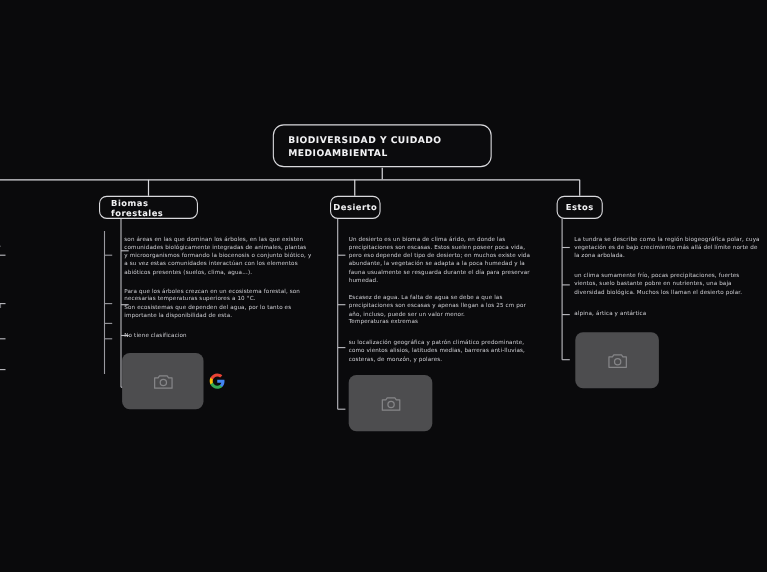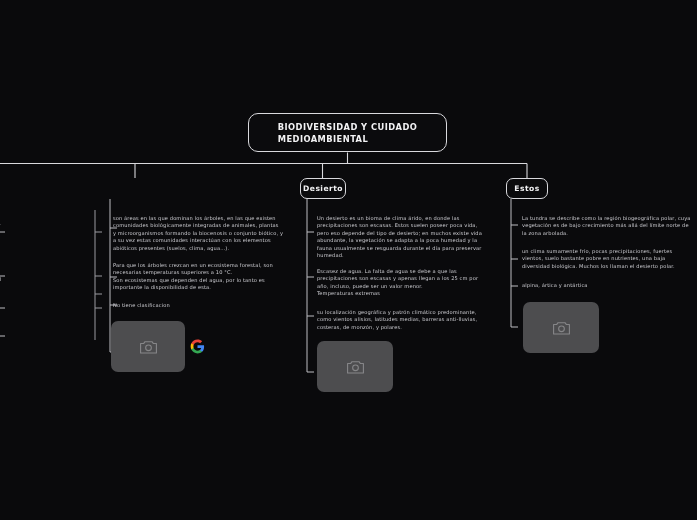--- a/index.html
+++ b/index.html
@@ -36,21 +36,20 @@
     position: absolute;
     background: #0b0b0d;
     border: 1.4px solid #d9d9dd;
     border-radius: 9px;
     color: #f2f2f4;
     font-weight: bold;
     letter-spacing: 0.45px;
     display: flex;
     align-items: center;
     z-index: 5;
-    justify-content: center;
   }
 
   #root-node {
     left: 248px; top: 113px;
     width: 199px; height: 39px;
     padding: 0 13px;
     border-radius: 10px;
     font-size: 8.3px;
     line-height: 12px;
   }
@@ -154,20 +153,23 @@
       <path d="M95 294 L102 294" stroke="#9a9aa0"></path>
       <path d="M95 308 L102 308" stroke="#9a9aa0"></path>
     </g>
   </svg>
 
   <div class="node" id="root-node">
     <span class="root-text">BIODIVERSIDAD Y CUIDADO
 MEDIOAMBIENTAL</span>
   </div>
 
+  <div class="node branch-node" id="branch-0">
+    <span>Biomas forestales</span>
+  </div>
 
   <div class="node branch-node" id="branch-1">
     <span>Desierto</span>
   </div>
 
   <div class="node branch-node" id="branch-2">
     <span>Estos</span>
   </div>
 
   <div class="leaf-text" style="left:-62px; top:215px; width:135px;">uellos ecosistemas que

